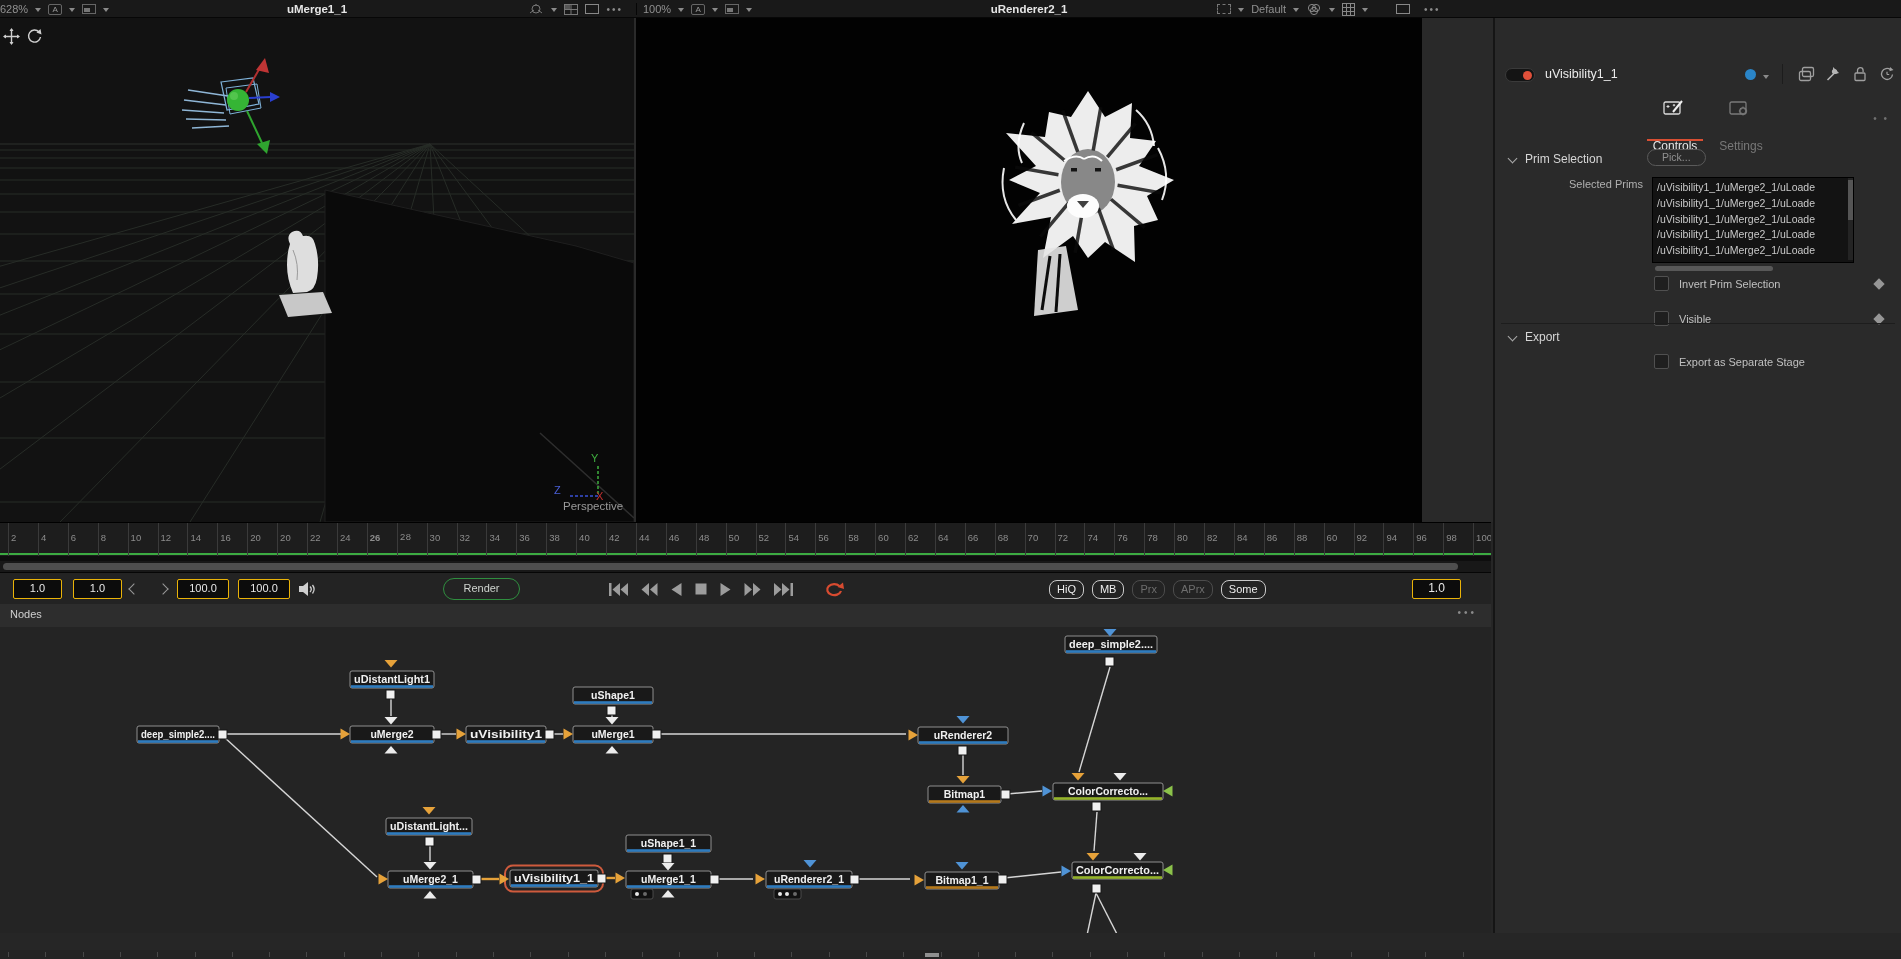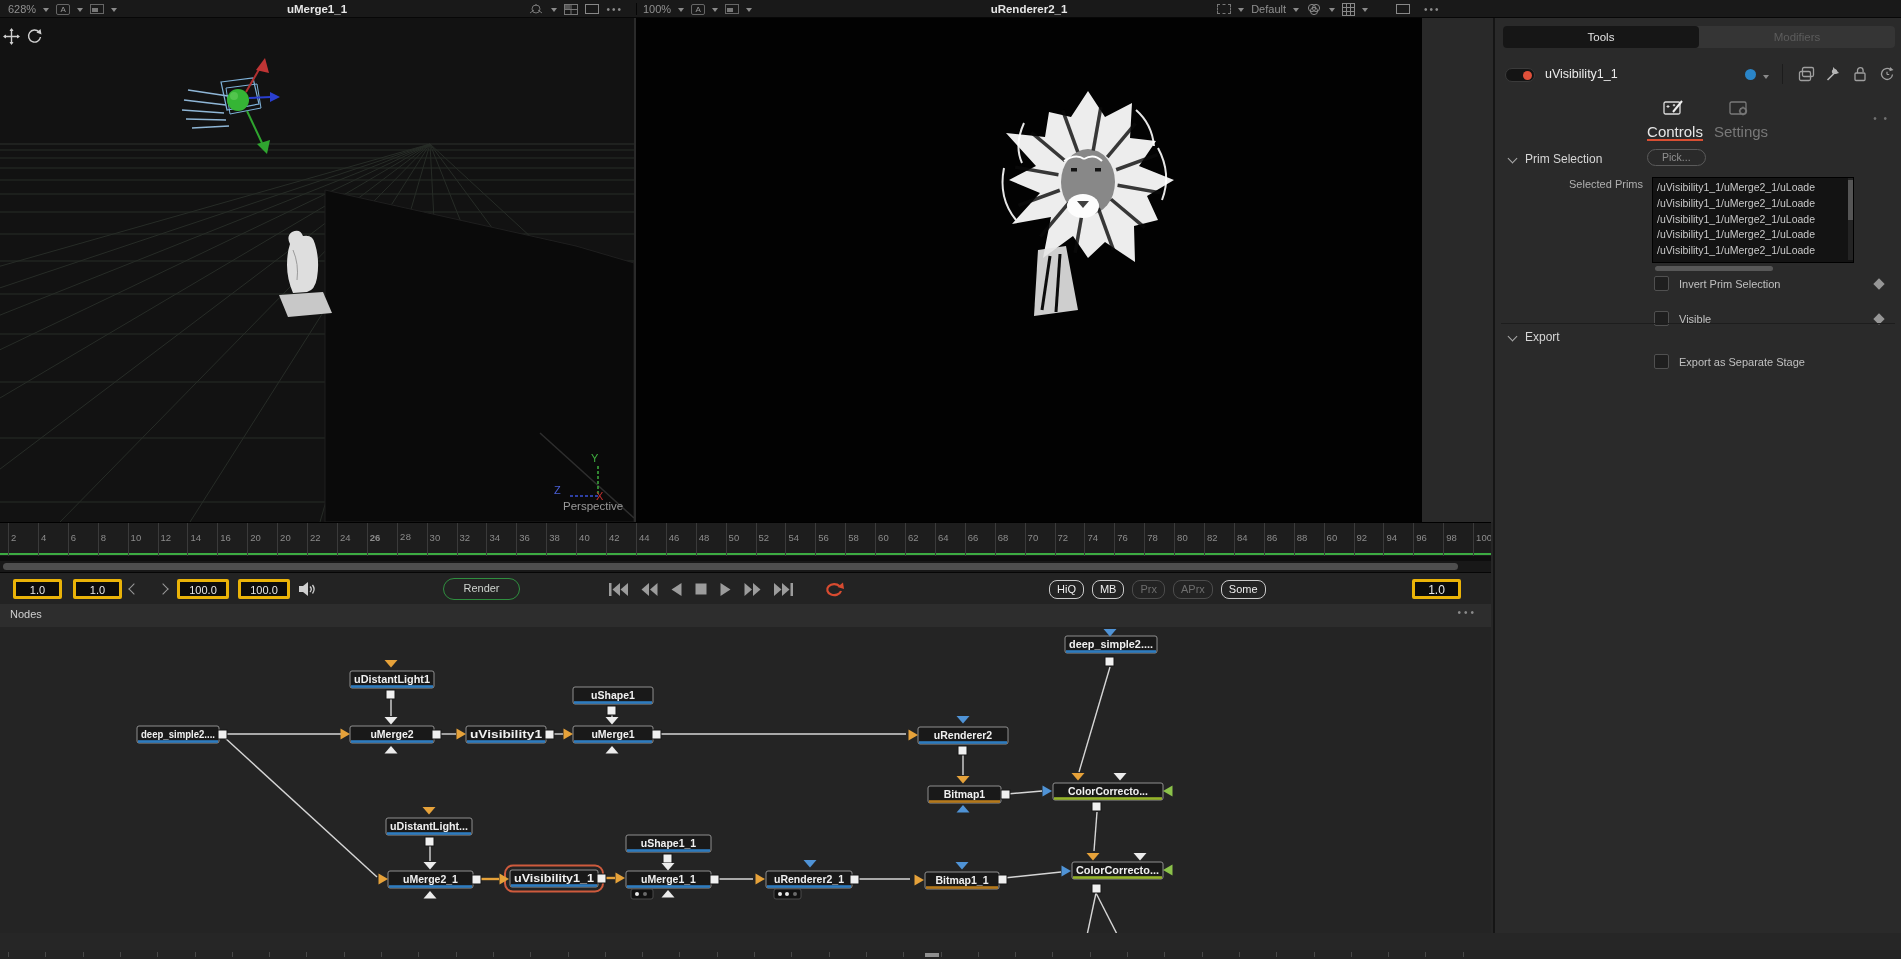--- a/index.html
+++ b/index.html
@@ -28,21 +28,21 @@
 
 #ruler{position:absolute;left:0;top:522px;width:1491px;height:34px;background:#1d1d1d;overflow:hidden;border-top:1px solid #000}
 .tickline{position:absolute;top:0;width:1px;height:34px;background:#3a3a3a}
 .ticklab{position:absolute;top:9px;font-size:9.5px;color:#8c8c8c}
 #rangeline{position:absolute;left:0;bottom:1px;width:1491px;height:2.5px;background:#3cab42}
 #gap-row{position:absolute;left:0;top:556px;width:1491px;height:5px;background:#0e0e0e}
 #scroll-row{position:absolute;left:0;top:561px;width:1491px;height:11px;background:#181818}
 #scroll-thumb{position:absolute;left:3px;top:2px;width:1455px;height:7px;border-radius:3.5px;background:#4e4e4e}
 
 #transport{position:absolute;left:0;top:572px;width:1491px;height:32px;background:#232323;border-top:1px solid #060606}
-.tfield{position:absolute;top:6px;height:20px;background:#0c0c0c;border:3px solid #eab308;border-radius:2px;color:#e8e8e8;font-size:11px;text-align:center;line-height:17px}
+.tfield{position:absolute;top:6px;height:20px;background:#0c0c0c;border:1px solid #eab308;border-radius:2px;color:#e8e8e8;font-size:11px;text-align:center;line-height:17px}
 .navchev{position:absolute;top:12px;width:8px;height:8px;border-left:1.5px solid #999;border-bottom:1.5px solid #999}
 .navchev.l{transform:rotate(45deg)}
 .navchev.r{transform:rotate(225deg)}
 #render-btn{position:absolute;left:443px;top:5px;width:77px;height:22px;border:1.5px solid #2f8e3f;border-radius:11px;color:#cfd4cf;font-size:11px;text-align:center;line-height:19px}
 #playback{position:absolute;left:609px;top:0;height:32px;display:flex;align-items:center;gap:13px}
 #quality{position:absolute;left:1049px;top:0;height:32px;display:flex;align-items:center;gap:8px}
 .qbtn{height:19px;padding:0 7px;border:1px solid #4c4c4c;border-radius:8px;color:#6e6e6e;font-size:11px;line-height:17px}
 .qbtn.on{border-color:#c9c9c9;color:#ececec}
 
 #nodes-header{position:absolute;left:0;top:604px;width:1491px;height:23px;background:#2d2d2d;color:#cfcfcf;font-size:11px}
@@ -55,21 +55,21 @@
 .insp-tab{flex:1;text-align:center;line-height:22px;font-size:11.5px;color:#5c5c5c;border-radius:4px}
 .insp-tab.active{background:#161616;color:#e2e2e2}
 .toggle{position:absolute;left:10px;top:50px;width:30px;height:14px;background:#141414;border:1px solid #3a3a3a;border-radius:7px}
 .toggle i{position:absolute;right:2px;top:1.5px;width:9px;height:9px;border-radius:50%;background:#e0503a}
 #insp-node-name{position:absolute;left:50px;top:49px;font-size:12.5px;color:#ececec}
 #insp-node-color{position:absolute;left:250px;top:51px;width:11px;height:11px;border-radius:50%;background:#2a85c8}
 #insp-node-chev{position:absolute;left:268px;top:53px}
 #insp-vline{position:absolute;left:287px;top:46px;width:1px;height:20px;background:#1c1c1c}
 .hicon{position:absolute;top:48px}
 .subtab{position:absolute;top:80px;width:60px;text-align:center}
-.subtab .lab{margin-top:3px;font-size:15px}
+.subtab .lab{margin-top:19px;font-size:12px}
 .subtab.active .lab{color:#e6e6e6}
 .subtab.inactive .lab{color:#787878}
 #controls-underline{position:absolute;left:152px;top:121px;width:56px;height:2px;background:#d94f33}
 #subtab-dots{position:absolute;right:12px;top:95px;color:#707070;font-size:10px;letter-spacing:2px}
 .sectchev{position:absolute;width:7px;height:7px;border-right:1.5px solid #aaa;border-bottom:1.5px solid #aaa;transform:rotate(45deg)}
 .secthead{position:absolute;font-size:12px;color:#d6d6d6}
 #pick-btn{position:absolute;left:152px;top:131px;height:17px;padding:0 14px;border:1px solid #5a5a5a;border-radius:9px;color:#909090;font-size:10.5px;line-height:15px}
 #prims-label{position:absolute;left:0;top:160px;width:148px;text-align:right;color:#b0b0b0}
 #prims-list{position:absolute;left:157px;top:159px;width:202px;height:86px;background:#131313;border:1px solid #000;overflow:hidden;padding:2px 0 0 4px}
 .primrow{font-size:10.5px;color:#c9c9c9;line-height:15.8px;white-space:nowrap}
@@ -89,21 +89,21 @@
 #bsmark{position:absolute;left:925px;top:2.5px;width:14px;height:4px;background:#8f8f8f}
 .vpicon{position:absolute;top:10px}
 </style>
 </head>
 <body>
 
 <div class="page">
 
   <div id="topbar">
     <div class="tbseg" style="left:0;width:634px">
-      <div class="tbgroup" style="padding-left:8px">
+      <div class="tbgroup" style="padding-left:0">
         <span class="tbtext">628%</span>
         <span class="chev"></span>
         <span class="tbbox">A</span>
         <span class="chev"></span>
         <span class="tbfill">
             <i></i>
           </span>
         <span class="chev"></span>
       </div>
       <div class="tbtitle">uMerge1_1</div>
@@ -611,24 +611,20 @@
         <circle cx="637" cy="265" r="2" fill="#e8e8e8"></circle>
         <circle cx="645" cy="265" r="2" fill="#6a6a6a"></circle>
         <rect x="774" y="260" width="27" height="10" rx="2" fill="#111" stroke="#555" stroke-width="0.8"></rect>
         <circle cx="780" cy="265" r="2" fill="#e8e8e8"></circle>
         <circle cx="787" cy="265" r="2" fill="#e8e8e8"></circle>
         <circle cx="795" cy="265" r="2" fill="#6a6a6a"></circle>
       </svg>
   </div>
 
   <div id="inspector">
-    <div class="insp-tabs">
-      <div class="insp-tab active">Tools</div>
-      <div class="insp-tab">Modifiers</div>
-    </div>
     <div class="toggle">
         <i></i>
       </div>
     <div id="insp-node-name">uVisibility1_1</div>
     <div id="insp-node-color"></div>
     <span class="chev" id="insp-node-chev"></span>
     <div id="insp-vline"></div>
     <svg class="hicon" style="left:303px" width="17" height="16">
       <rect x="4.5" y="1.5" width="11" height="9" rx="1.5" fill="none" stroke="#9f9f9f" stroke-width="1.3"></rect>
       <rect x="1.5" y="5.5" width="11" height="9" rx="1.5" fill="none" stroke="#9f9f9f" stroke-width="1.3"></rect>

